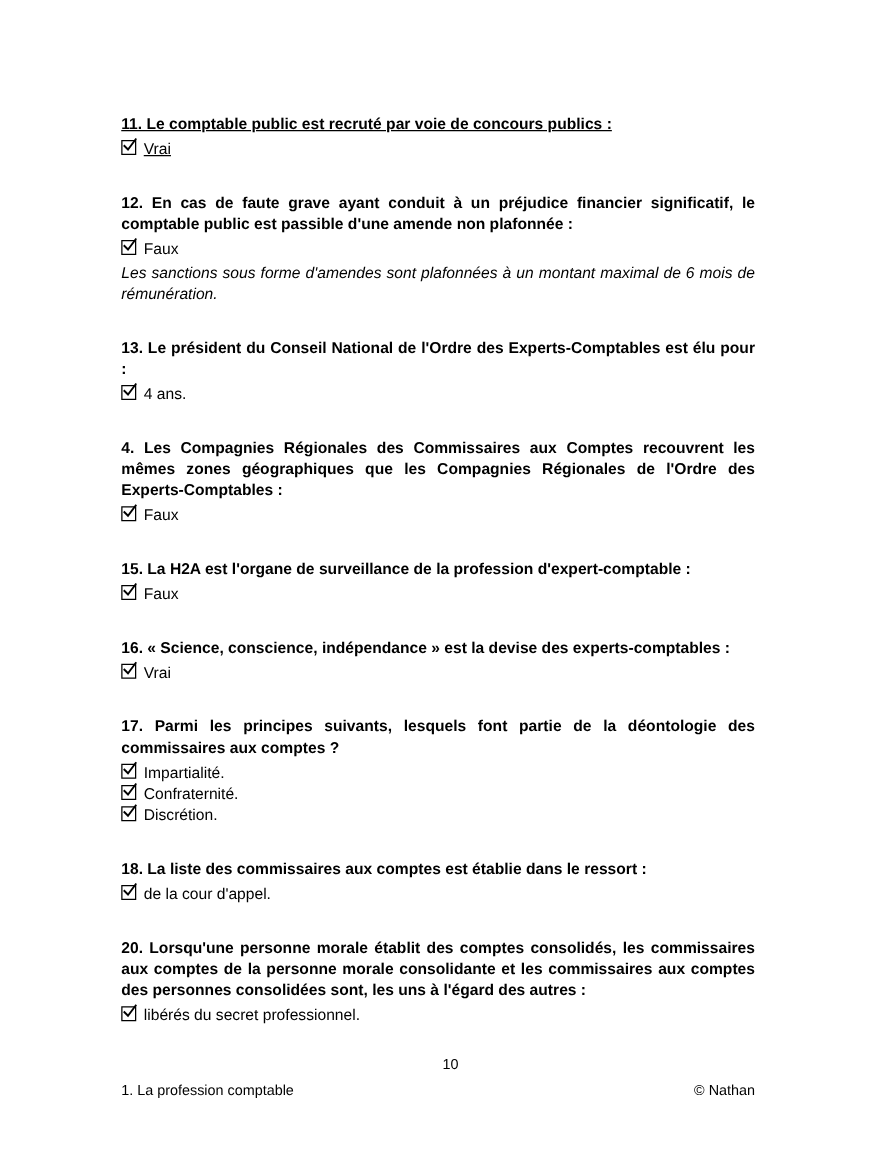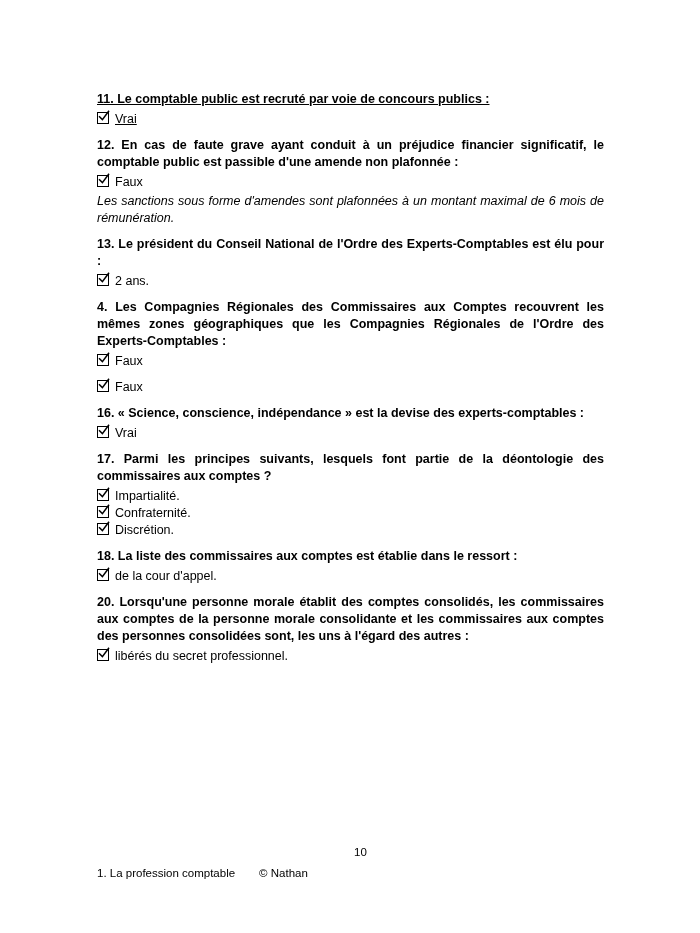--- a/index.html
+++ b/index.html
@@ -14,21 +14,21 @@
     overflow: hidden;
     font-family: "Liberation Sans", "DejaVu Sans", sans-serif;
     color: #000;
   }
   .content {
     position: absolute;
     left: 97px;
     top: 91px;
     width: 507px;
   }
-  .qblock { margin-top: 9px; }
+  .qblock { margin-top: 26px; }
   .qblock:first-child { margin-top: 0; text-decoration: underline; }
   .qtext {
     margin: 0 0 3px 0;
     font-weight: bold;
     font-size: 12.5px;
     line-height: 17px;
     text-align: justify;
   }
   .answer {
     margin: 0;
@@ -74,20 +74,21 @@
     text-align: center;
     font-size: 11.5px;
     padding-left: 21px;
   }
   .footer {
     position: absolute;
     left: 97px;
     right: 96px;
     top: 867px;
     display: flex;
+    justify-content: space-between;
     font-size: 11.5px;
     gap: 24px;
   }
 </style>
 </head>
 <body>
 
 <div class="content">
 
   <section class="qblock">
@@ -102,31 +103,32 @@
     <p class="answer"><span class="cb"><svg viewBox="0 0 12 12">
             <path d="M1 6.2 L4.4 9.6 L11 0.8"></path>
           </svg></span><span>Faux</span></p>
     <p class="note">Les sanctions sous forme d'amendes sont plafonnées à un montant maximal de 6 mois de rémunération.</p>
   </section>
 
   <section class="qblock">
     <p class="qtext">13. Le président du Conseil National de l'Ordre des Experts-Comptables est élu pour :</p>
     <p class="answer"><span class="cb"><svg viewBox="0 0 12 12">
             <path d="M1 6.2 L4.4 9.6 L11 0.8"></path>
-          </svg></span><span>2 ans.</span></p>
+          </svg></span><span>4 ans.</span></p>
   </section>
 
   <section class="qblock">
     <p class="qtext">4. Les Compagnies Régionales des Commissaires aux Comptes recouvrent les mêmes zones géographiques que les Compagnies Régionales de l'Ordre des Experts-Comptables :</p>
     <p class="answer"><span class="cb"><svg viewBox="0 0 12 12">
             <path d="M1 6.2 L4.4 9.6 L11 0.8"></path>
           </svg></span><span>Faux</span></p>
   </section>
 
   <section class="qblock">
+    <p class="qtext">15. La H2A est l'organe de surveillance de la profession d'expert-comptable :</p>
     <p class="answer"><span class="cb"><svg viewBox="0 0 12 12">
             <path d="M1 6.2 L4.4 9.6 L11 0.8"></path>
           </svg></span><span>Faux</span></p>
   </section>
 
   <section class="qblock">
     <p class="qtext">16. « Science, conscience, indépendance » est la devise des experts-comptables :</p>
     <p class="answer"><span class="cb"><svg viewBox="0 0 12 12">
             <path d="M1 6.2 L4.4 9.6 L11 0.8"></path>
           </svg></span><span>Vrai</span></p>

